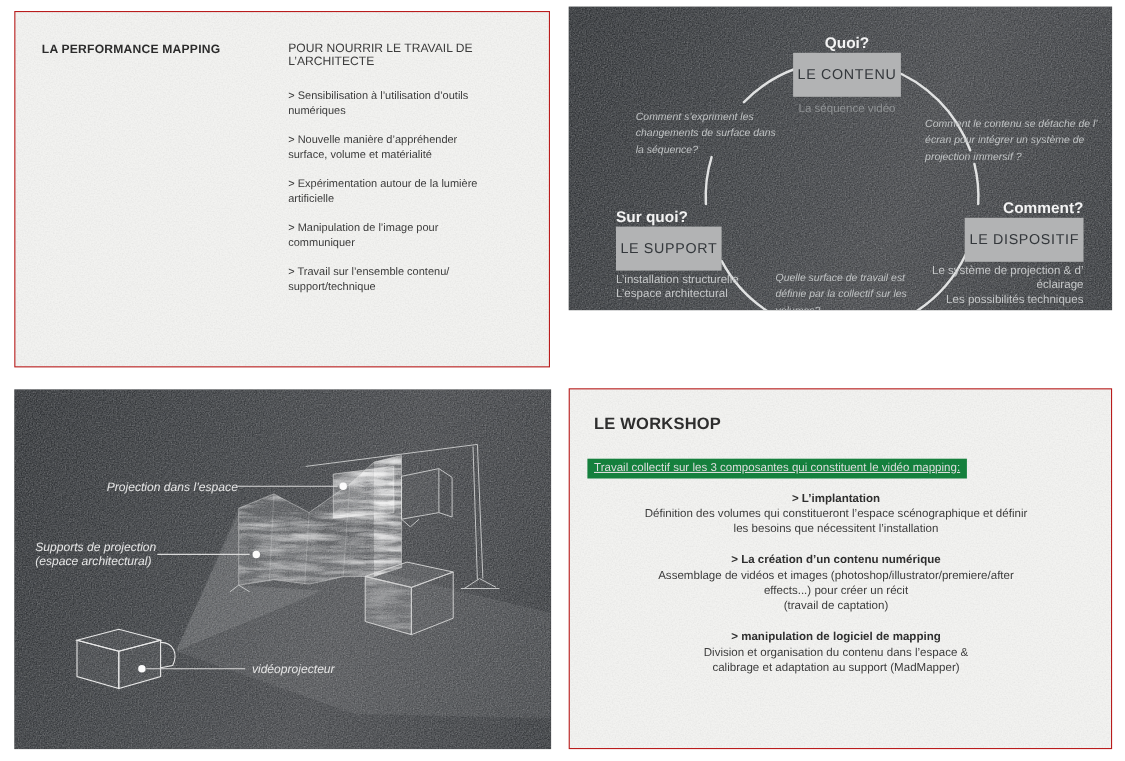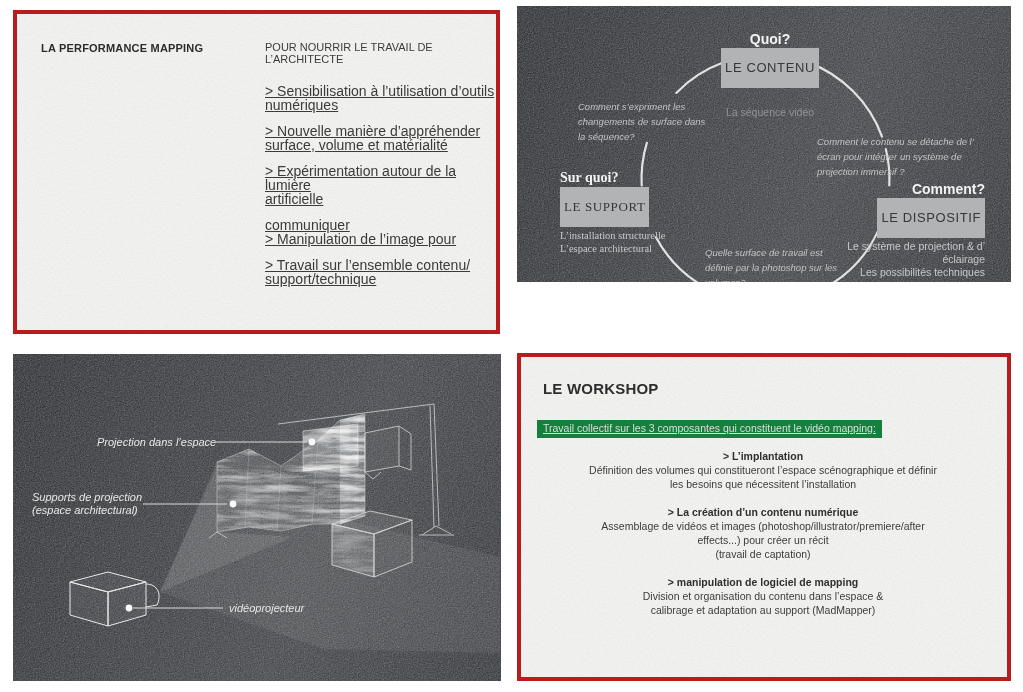--- a/index.html
+++ b/index.html
@@ -1,45 +1,45 @@
 <!DOCTYPE html>
 <html><head>
 <meta charset="utf-8">
 <style>
   html,body{margin:0;padding:0;background:#ffffff;}
   body{width:1023px;height:692px;position:relative;overflow:hidden;
        font-family:"Liberation Sans","DejaVu Sans",sans-serif;
        -webkit-font-smoothing:antialiased;}
   .slide{position:absolute;overflow:hidden;box-sizing:border-box;}
-  .light{background:#f2f2f0;border:4px solid #b91c1c;}
+  .light{background:#f2f2f0;border:1px solid #b91c1c;}
   .dark{background:linear-gradient(112deg,#303336 0%,#3e4144 38%,#47494c 62%,#383b3e 100%);}
   .overlay{position:absolute;left:0;top:0;width:100%;height:100%;pointer-events:none;}
 
   
   .s1-title{position:absolute;left:24px;top:28px;font-size:11px;font-weight:bold;
             color:#2c2c2c;letter-spacing:.2px;}
   .s1-col{position:absolute;left:248px;top:27px;width:238px;color:#3a3a3a;}
   .s1-header{font-size:11px;margin:0 0 19px 0;color:#3c3c3c;}
-  .s1-bullet{font-size:14px;line-height:14px;margin:0 0 12px 0;color:#3b3b3b;text-decoration:underline;}
+  .s1-bullet{font-size:10px;line-height:14px;margin:0 0 12px 0;color:#3b3b3b;}
   .bline{display:block;}
 
   
   .arcs{position:absolute;left:0;top:0;}
   .dnode{position:absolute;}
   .dnode .q{font-size:14px;font-weight:bold;color:#f3f3f3;line-height:16px;}
   .dnode .nbox{display:inline-block;background:#b2b3b4;color:#34383c;font-size:13px;
                line-height:16px;padding:12px 4px;letter-spacing:.6px;margin:1px 0 2px 0;}
   .dnode .nsub{font-size:10.5px;line-height:13px;color:#c6c8c9;}
   .dnode-top{left:183px;top:25px;width:140px;text-align:center;}
-  .dnode-top .nsub{color:#909395;margin-top:16px;}
-  .dnode-left{left:43px;top:164px;text-align:left;font-family:Liberation Serif, serif;}
+  .dnode-top .nsub{color:#909395;margin-top:3px;}
+  .dnode-left{left:43px;top:183px;text-align:left;}
   .dnode-right{right:26px;top:175px;text-align:right;}
   .iq{position:absolute;font-style:italic;font-size:9.5px;line-height:15px;color:#c0c3c4;}
   .iq1{left:61px;top:93px;}
-  .iq2{left:300px;top:99px;margin-top:29px;}
+  .iq2{left:324px;top:99px;}
   .iq3{left:188px;top:239px;}
 
   
   .s4-title{position:absolute;left:22px;top:23px;font-size:15px;font-weight:bold;
             color:#2e2e2e;letter-spacing:.2px;}
   .s4-bar{position:absolute;left:16px;top:63px;background:#15803d;color:#dddddd;
           font-size:10.5px;line-height:15px;padding:1px 6px 2px 6px;text-decoration:underline;}
   .s4-body{position:absolute;left:22px;top:92px;width:440px;text-align:center;}
   .wsec{margin:0 0 14px 0;}
   .whead{font-size:10.5px;font-weight:bold;color:#2f2f2f;line-height:14px;}
@@ -79,22 +79,22 @@
     </p>
     <p class="s1-bullet">
       <span class="bline">&gt; Nouvelle manière d’appréhender</span>
       <span class="bline">surface, volume et matérialité</span>
     </p>
     <p class="s1-bullet">
       <span class="bline">&gt; Expérimentation autour de la lumière</span>
       <span class="bline">artificielle</span>
     </p>
     <p class="s1-bullet">
+      <span class="bline">&gt; Manipulation de l’image pour</span>
       <span class="bline">communiquer</span>
-      <span class="bline">&gt; Manipulation de l’image pour</span>
     </p>
     <p class="s1-bullet">
       <span class="bline">&gt; Travail sur l’ensemble contenu/</span>
       <span class="bline">support/technique</span>
     </p>
   </div>
 </div>
 
 <div class="slide dark" style="left:517px;top:6px;width:494px;height:276px;">
   <svg class="overlay" style="opacity:.30">
@@ -140,21 +140,21 @@
     <span class="bline">changements de surface dans</span>
     <span class="bline">la séquence?</span>
   </div>
   <div class="iq iq2">
     <span class="bline">Comment le contenu se détache de l’</span>
     <span class="bline">écran pour intégrer un système de</span>
     <span class="bline">projection immersif ?</span>
   </div>
   <div class="iq iq3">
     <span class="bline">Quelle surface de travail est</span>
-    <span class="bline">définie par la photoshop sur les</span>
+    <span class="bline">définie par la collectif sur les</span>
     <span class="bline">volumes?</span>
   </div>
 </div>
 
 <div class="slide dark" style="left:13px;top:354px;width:488px;height:327px;padding-left:31px;">
   <svg class="overlay" style="opacity:.30">
       <rect width="100%" height="100%" filter="url(#grain)"></rect>
     </svg>
   <svg class="overlay" style="opacity:.22">
       <rect width="100%" height="100%" filter="url(#grainDark)"></rect>

